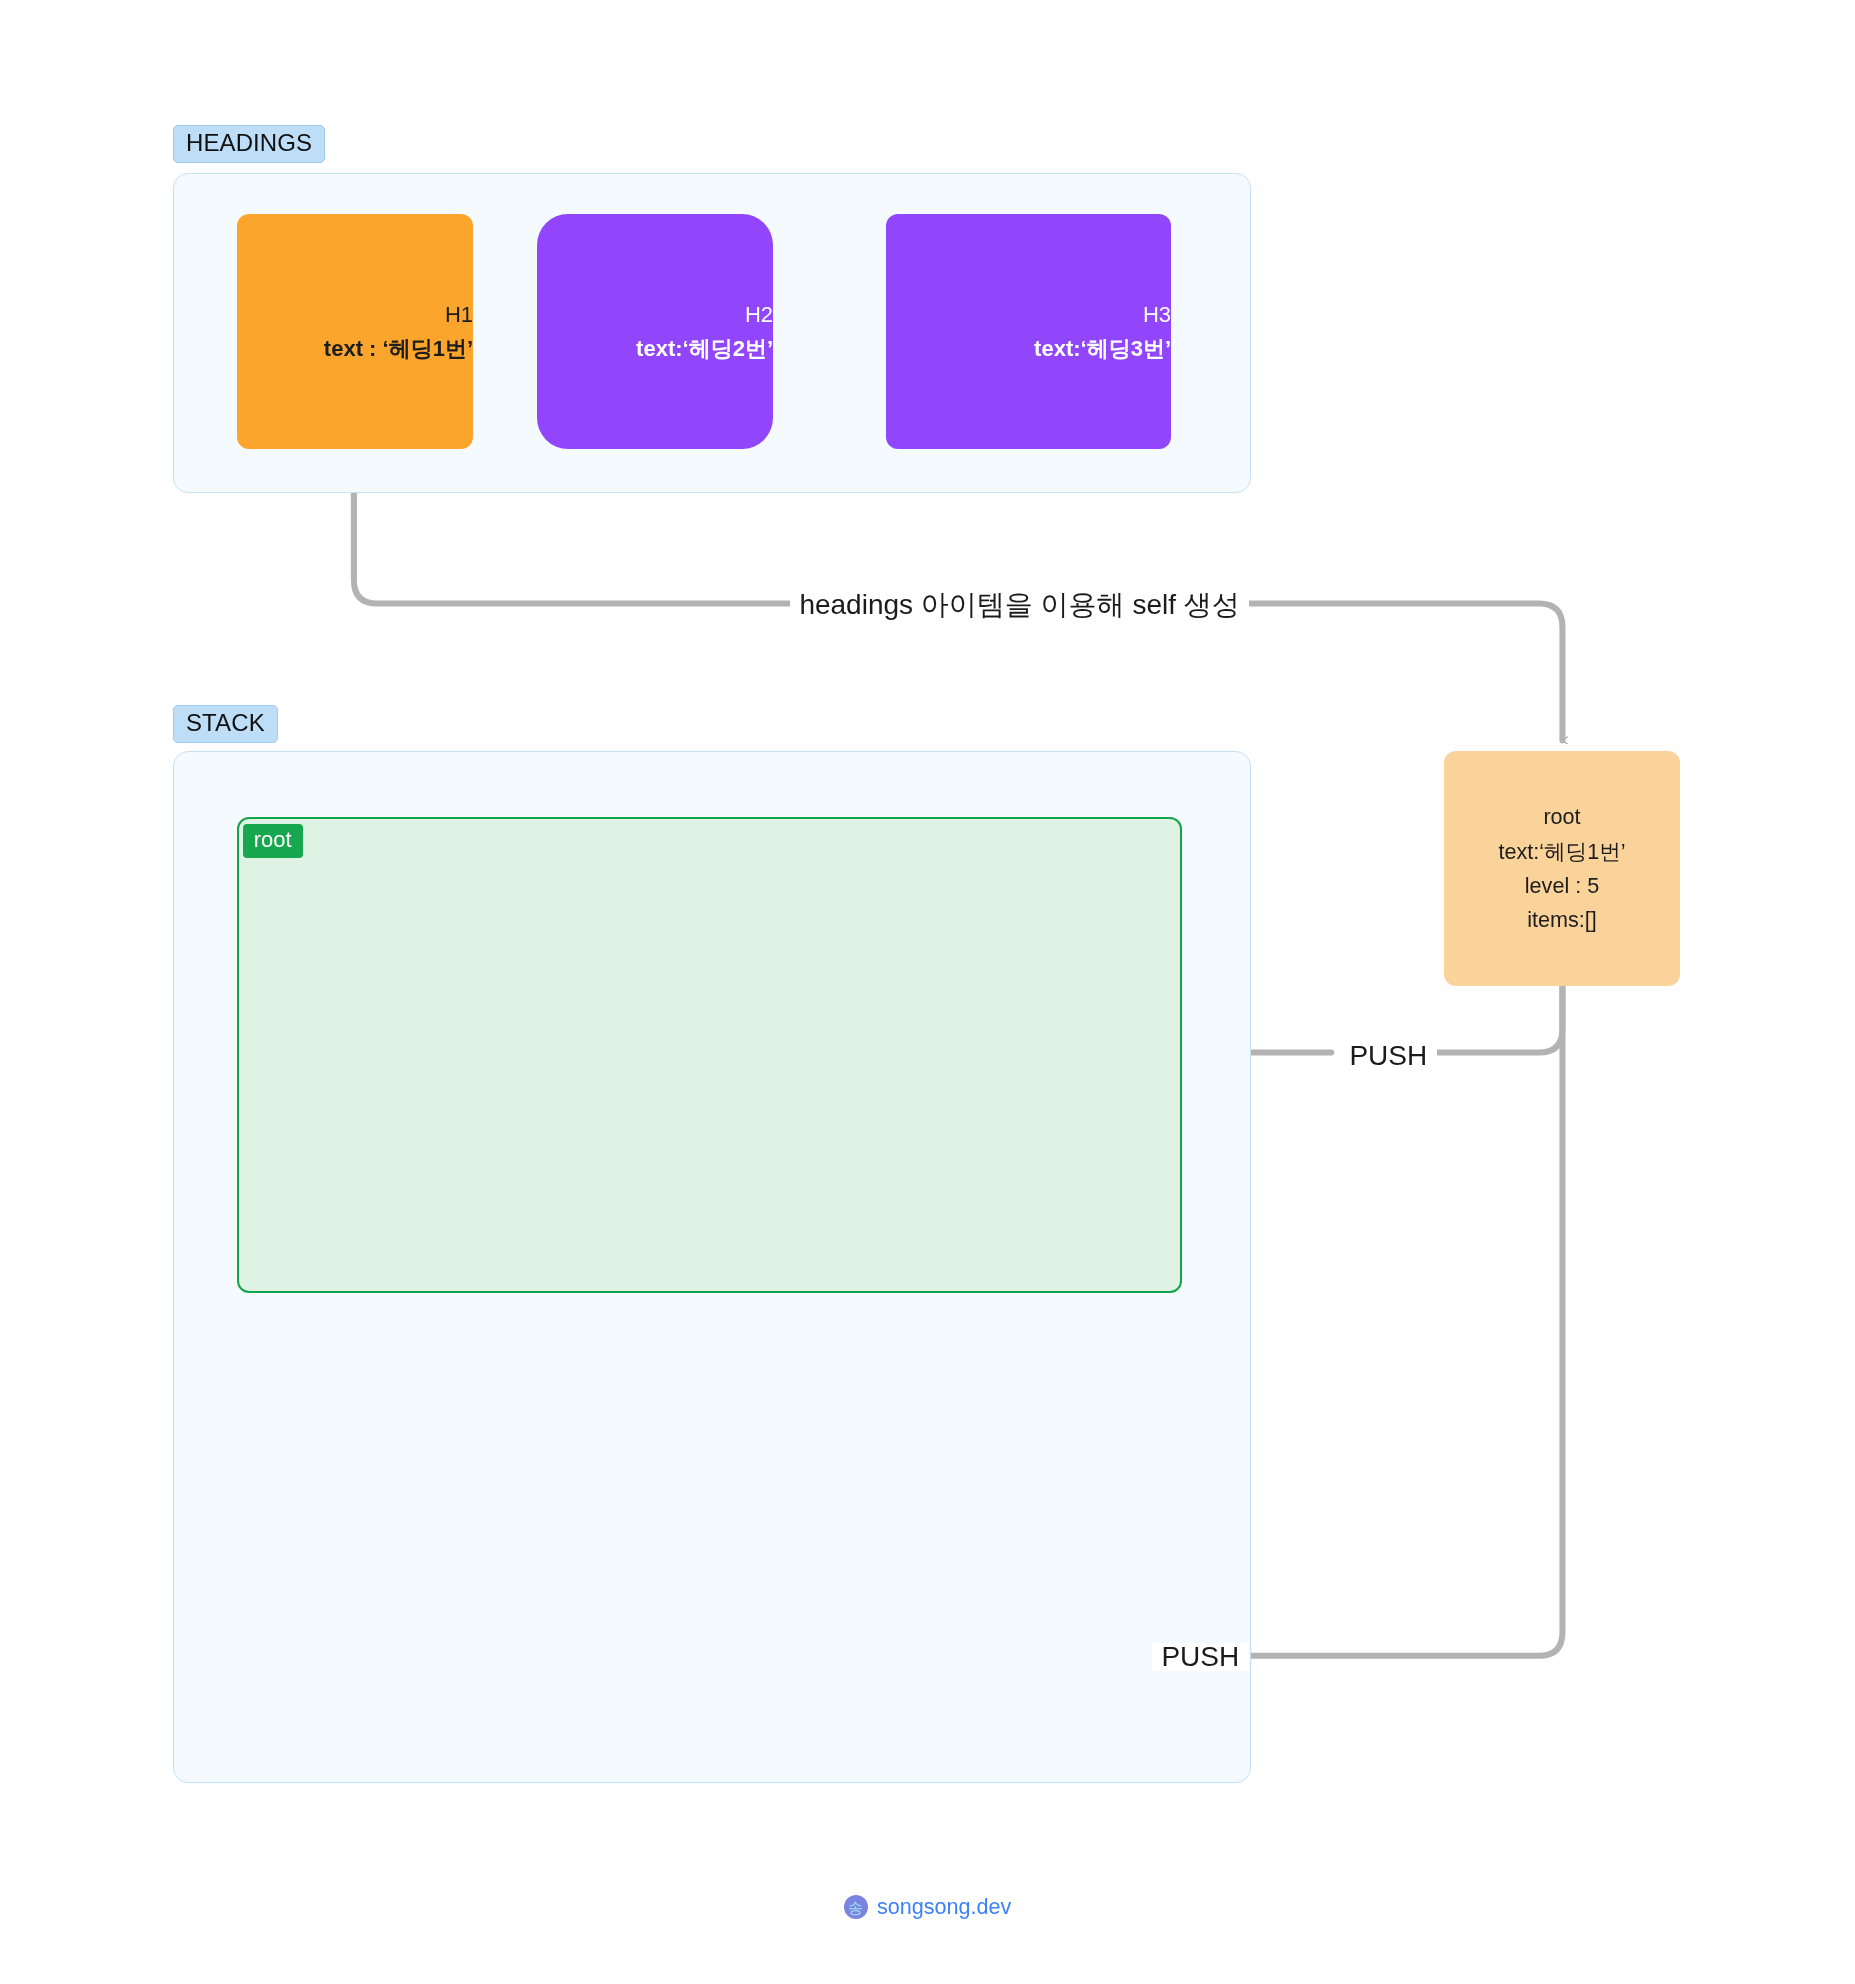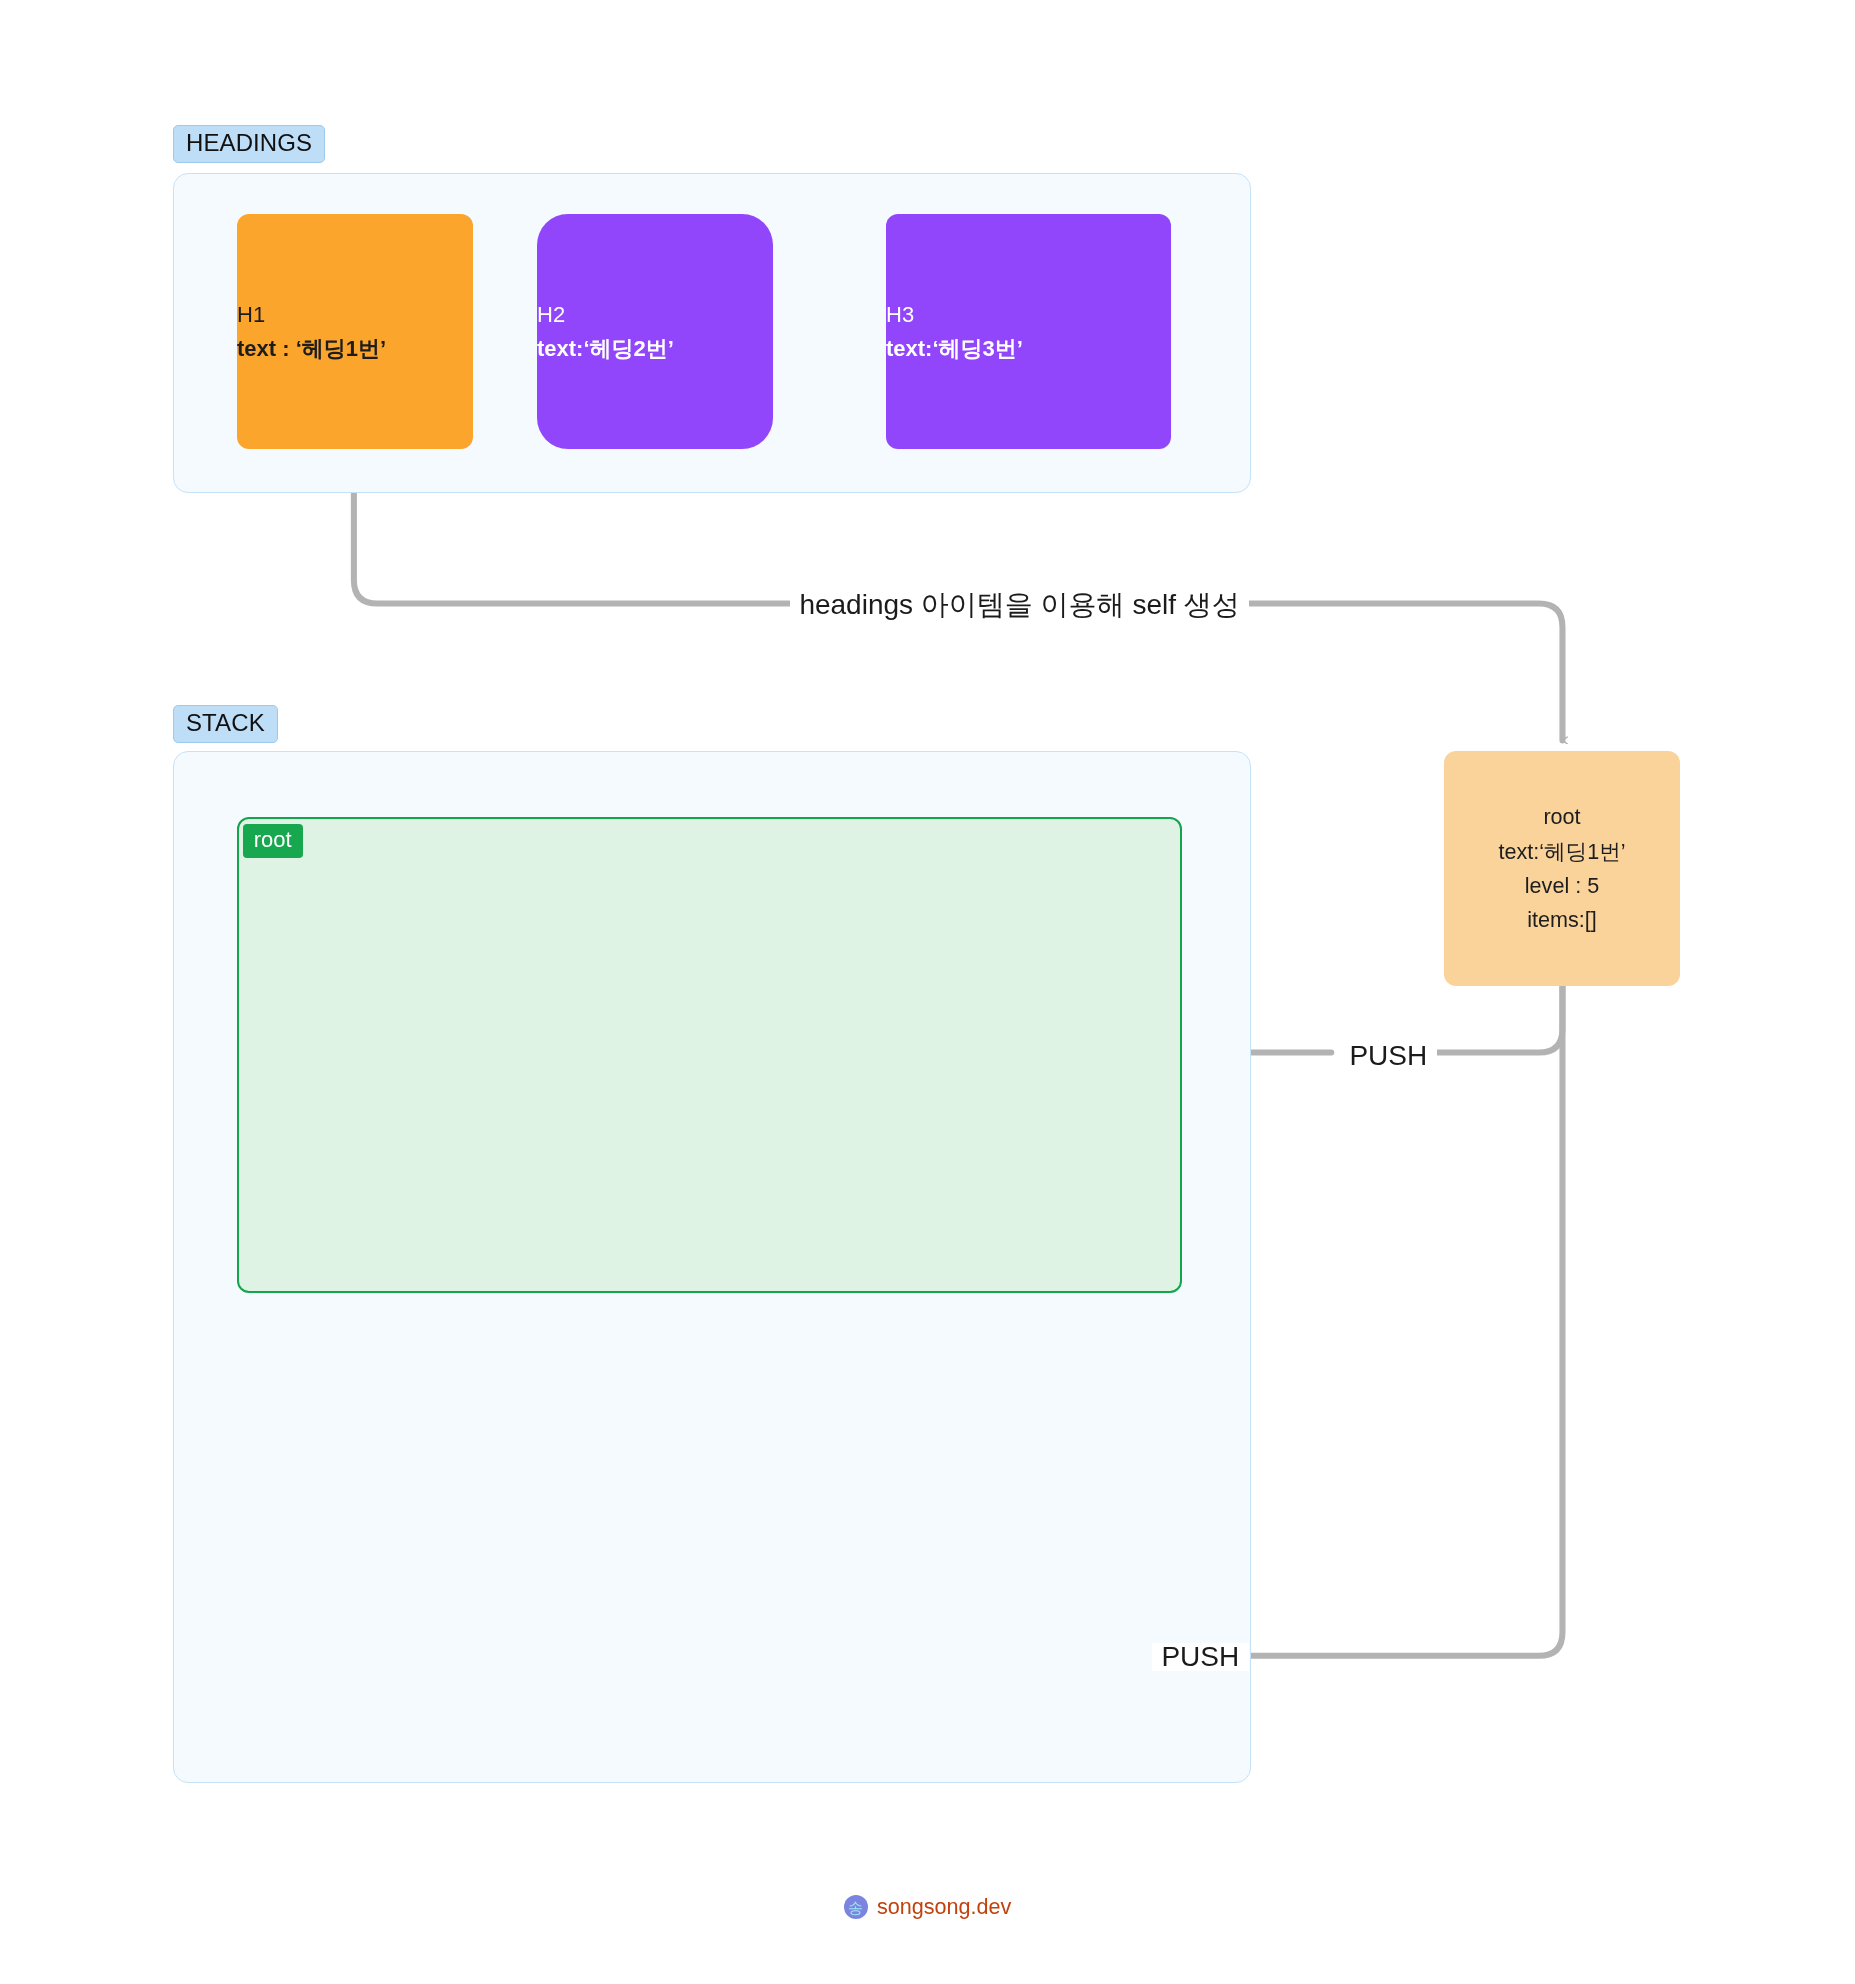--- a/index.html
+++ b/index.html
@@ -58,21 +58,21 @@
     left: 173px;
     top: 173px;
     width: 1076px;
     height: 318px;
   }
   .heading-card {
     position: absolute;
     border-radius: 12px;
     display: flex;
     flex-direction: column;
-    align-items: flex-start;
+    align-items: flex-end;
     justify-content: center;
     gap: 12px;
     z-index: 3;
   }
   .heading-card .hc-title {
     font-size: 22px;
     line-height: 1;
   }
   .heading-card .hc-text {
     font-size: 22px;
@@ -181,21 +181,21 @@
     display: flex;
     align-items: center;
     justify-content: center;
     color: #9ee4f5;
     font-size: 15px;
     line-height: 1;
   }
   #watermark .wm-text {
     font-size: 21.6px;
     line-height: 1;
-    color: #c2410c;
+    color: #3b82f6;
   }
 </style>
 </head>
 <body>
 
 <div id="canvas">
 
   <svg id="wires" viewBox="0 0 2752 2944" xmlns="http://www.w3.org/2000/svg">
     <defs>
       <marker id="arrow-down" markerWidth="12" markerHeight="12" refX="6" refY="9" orient="auto" markerUnits="userSpaceOnUse">

